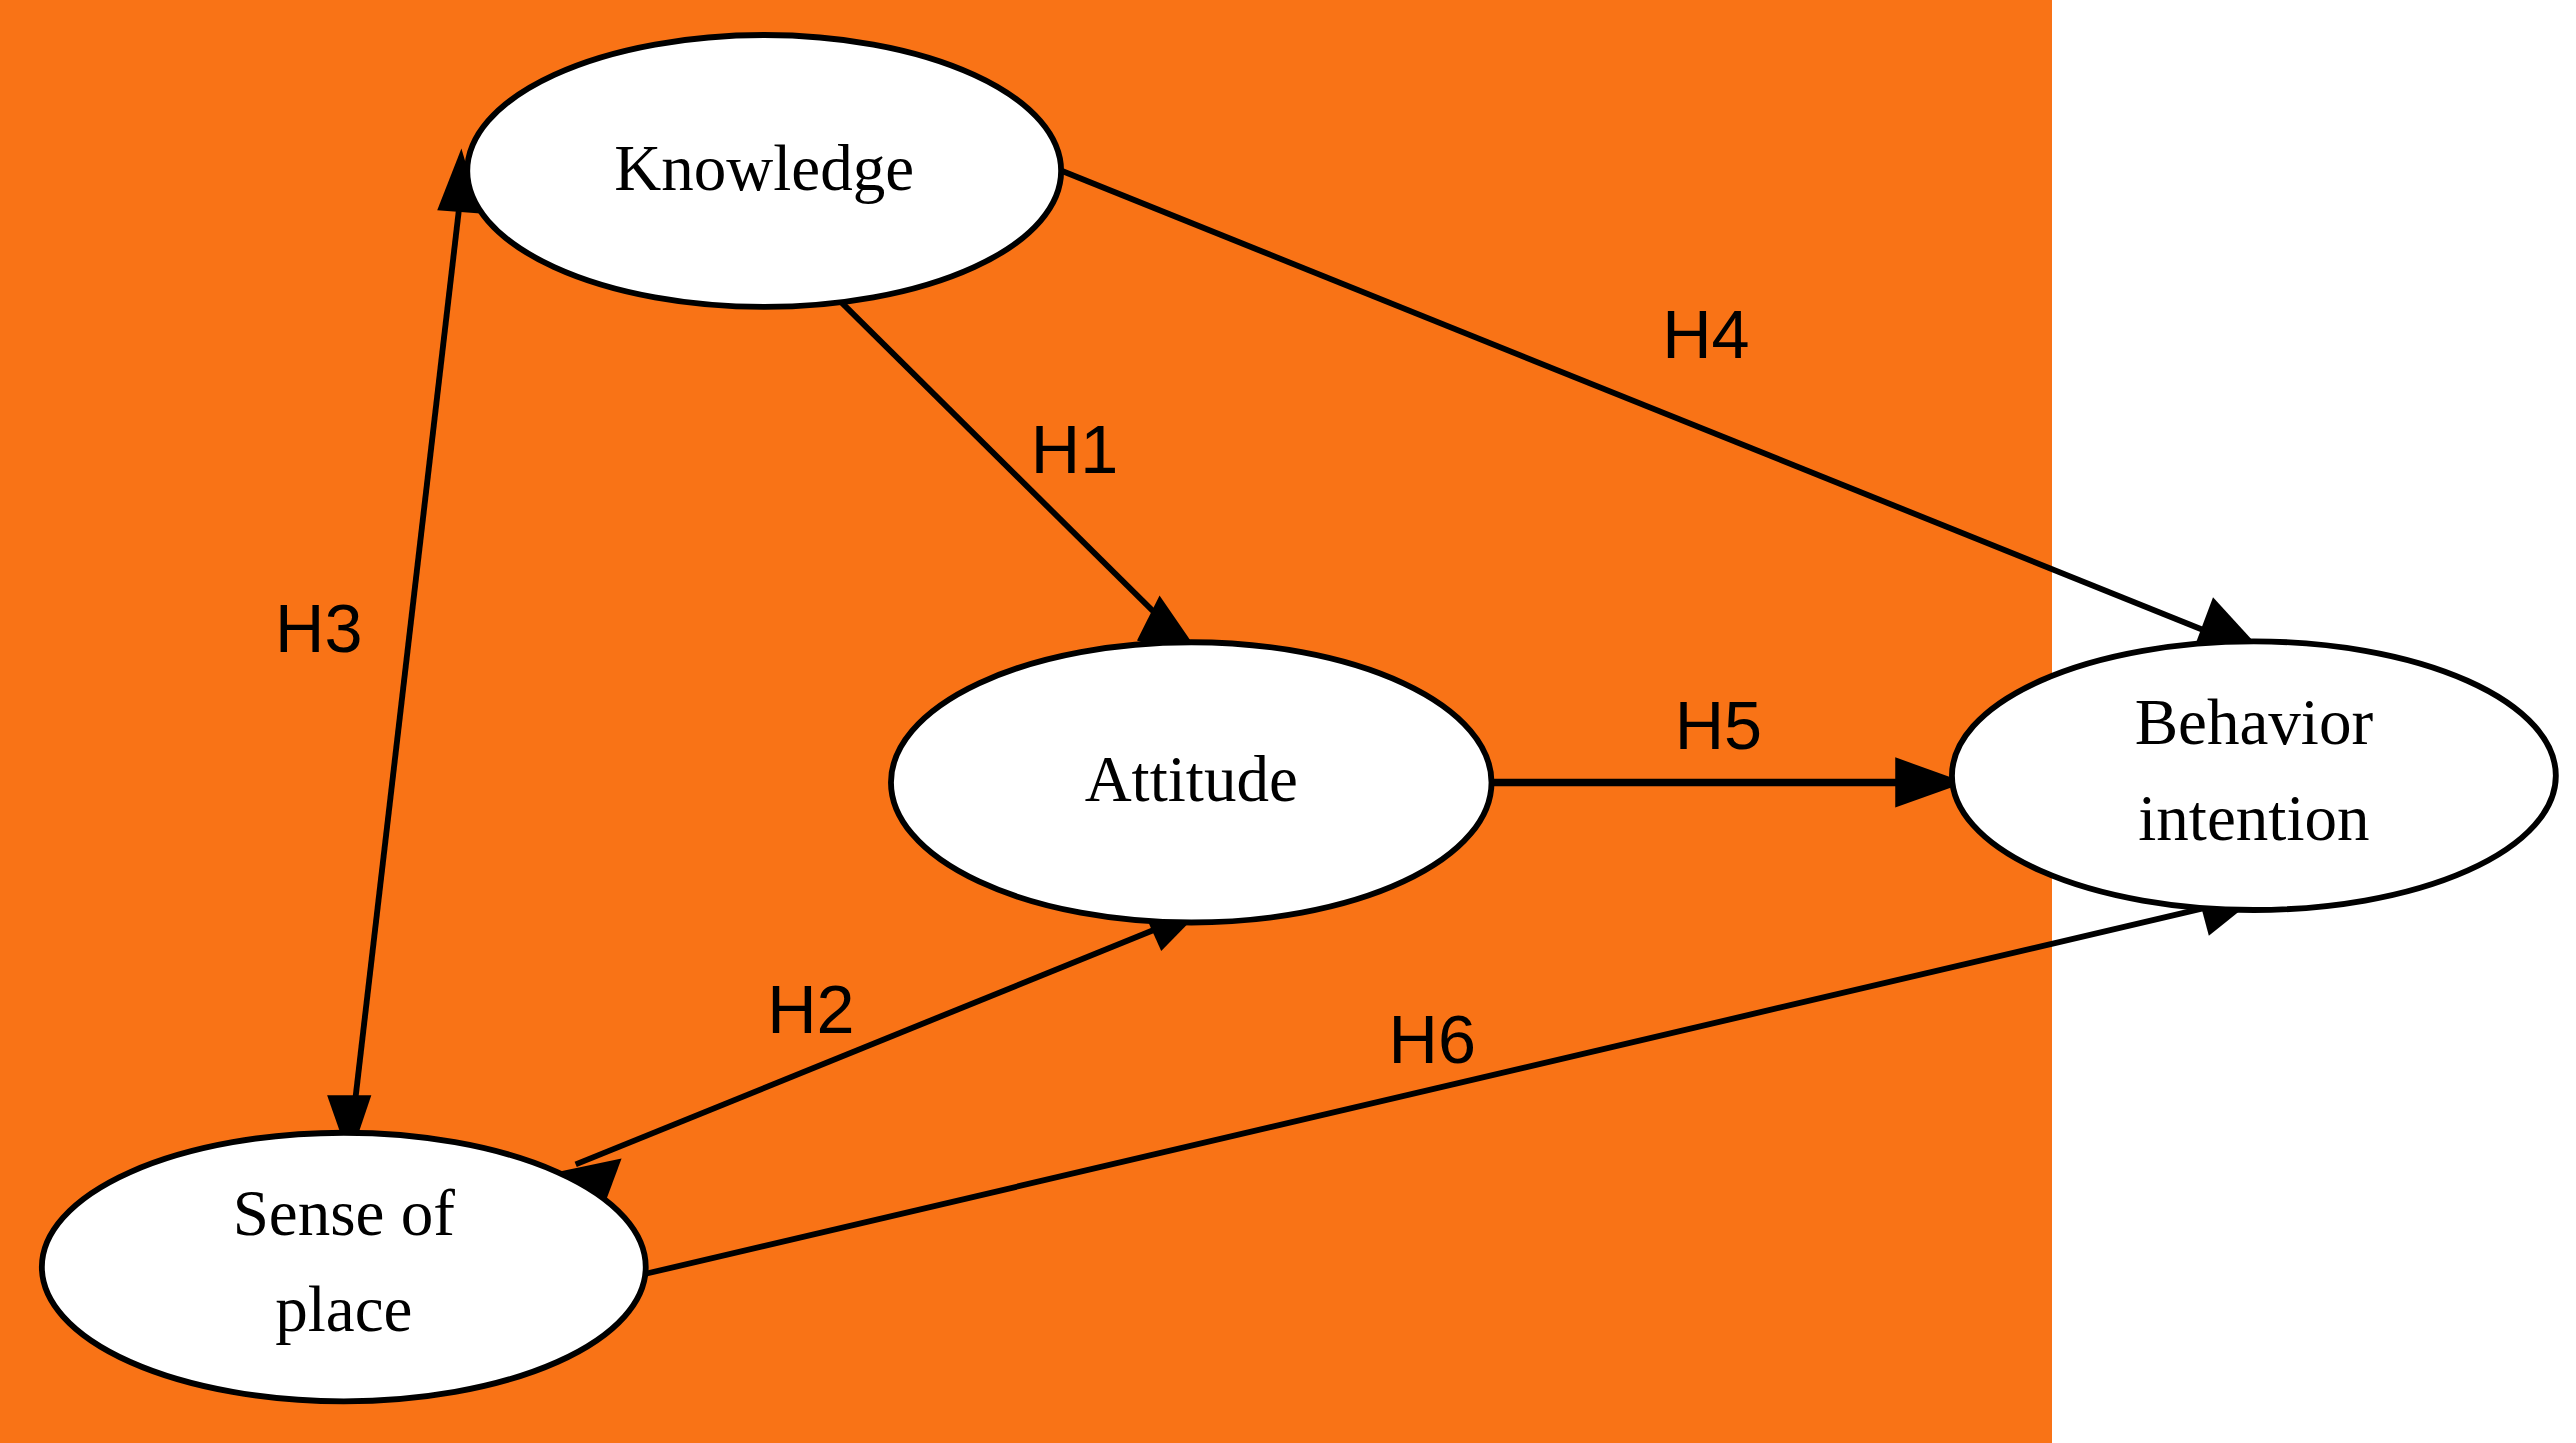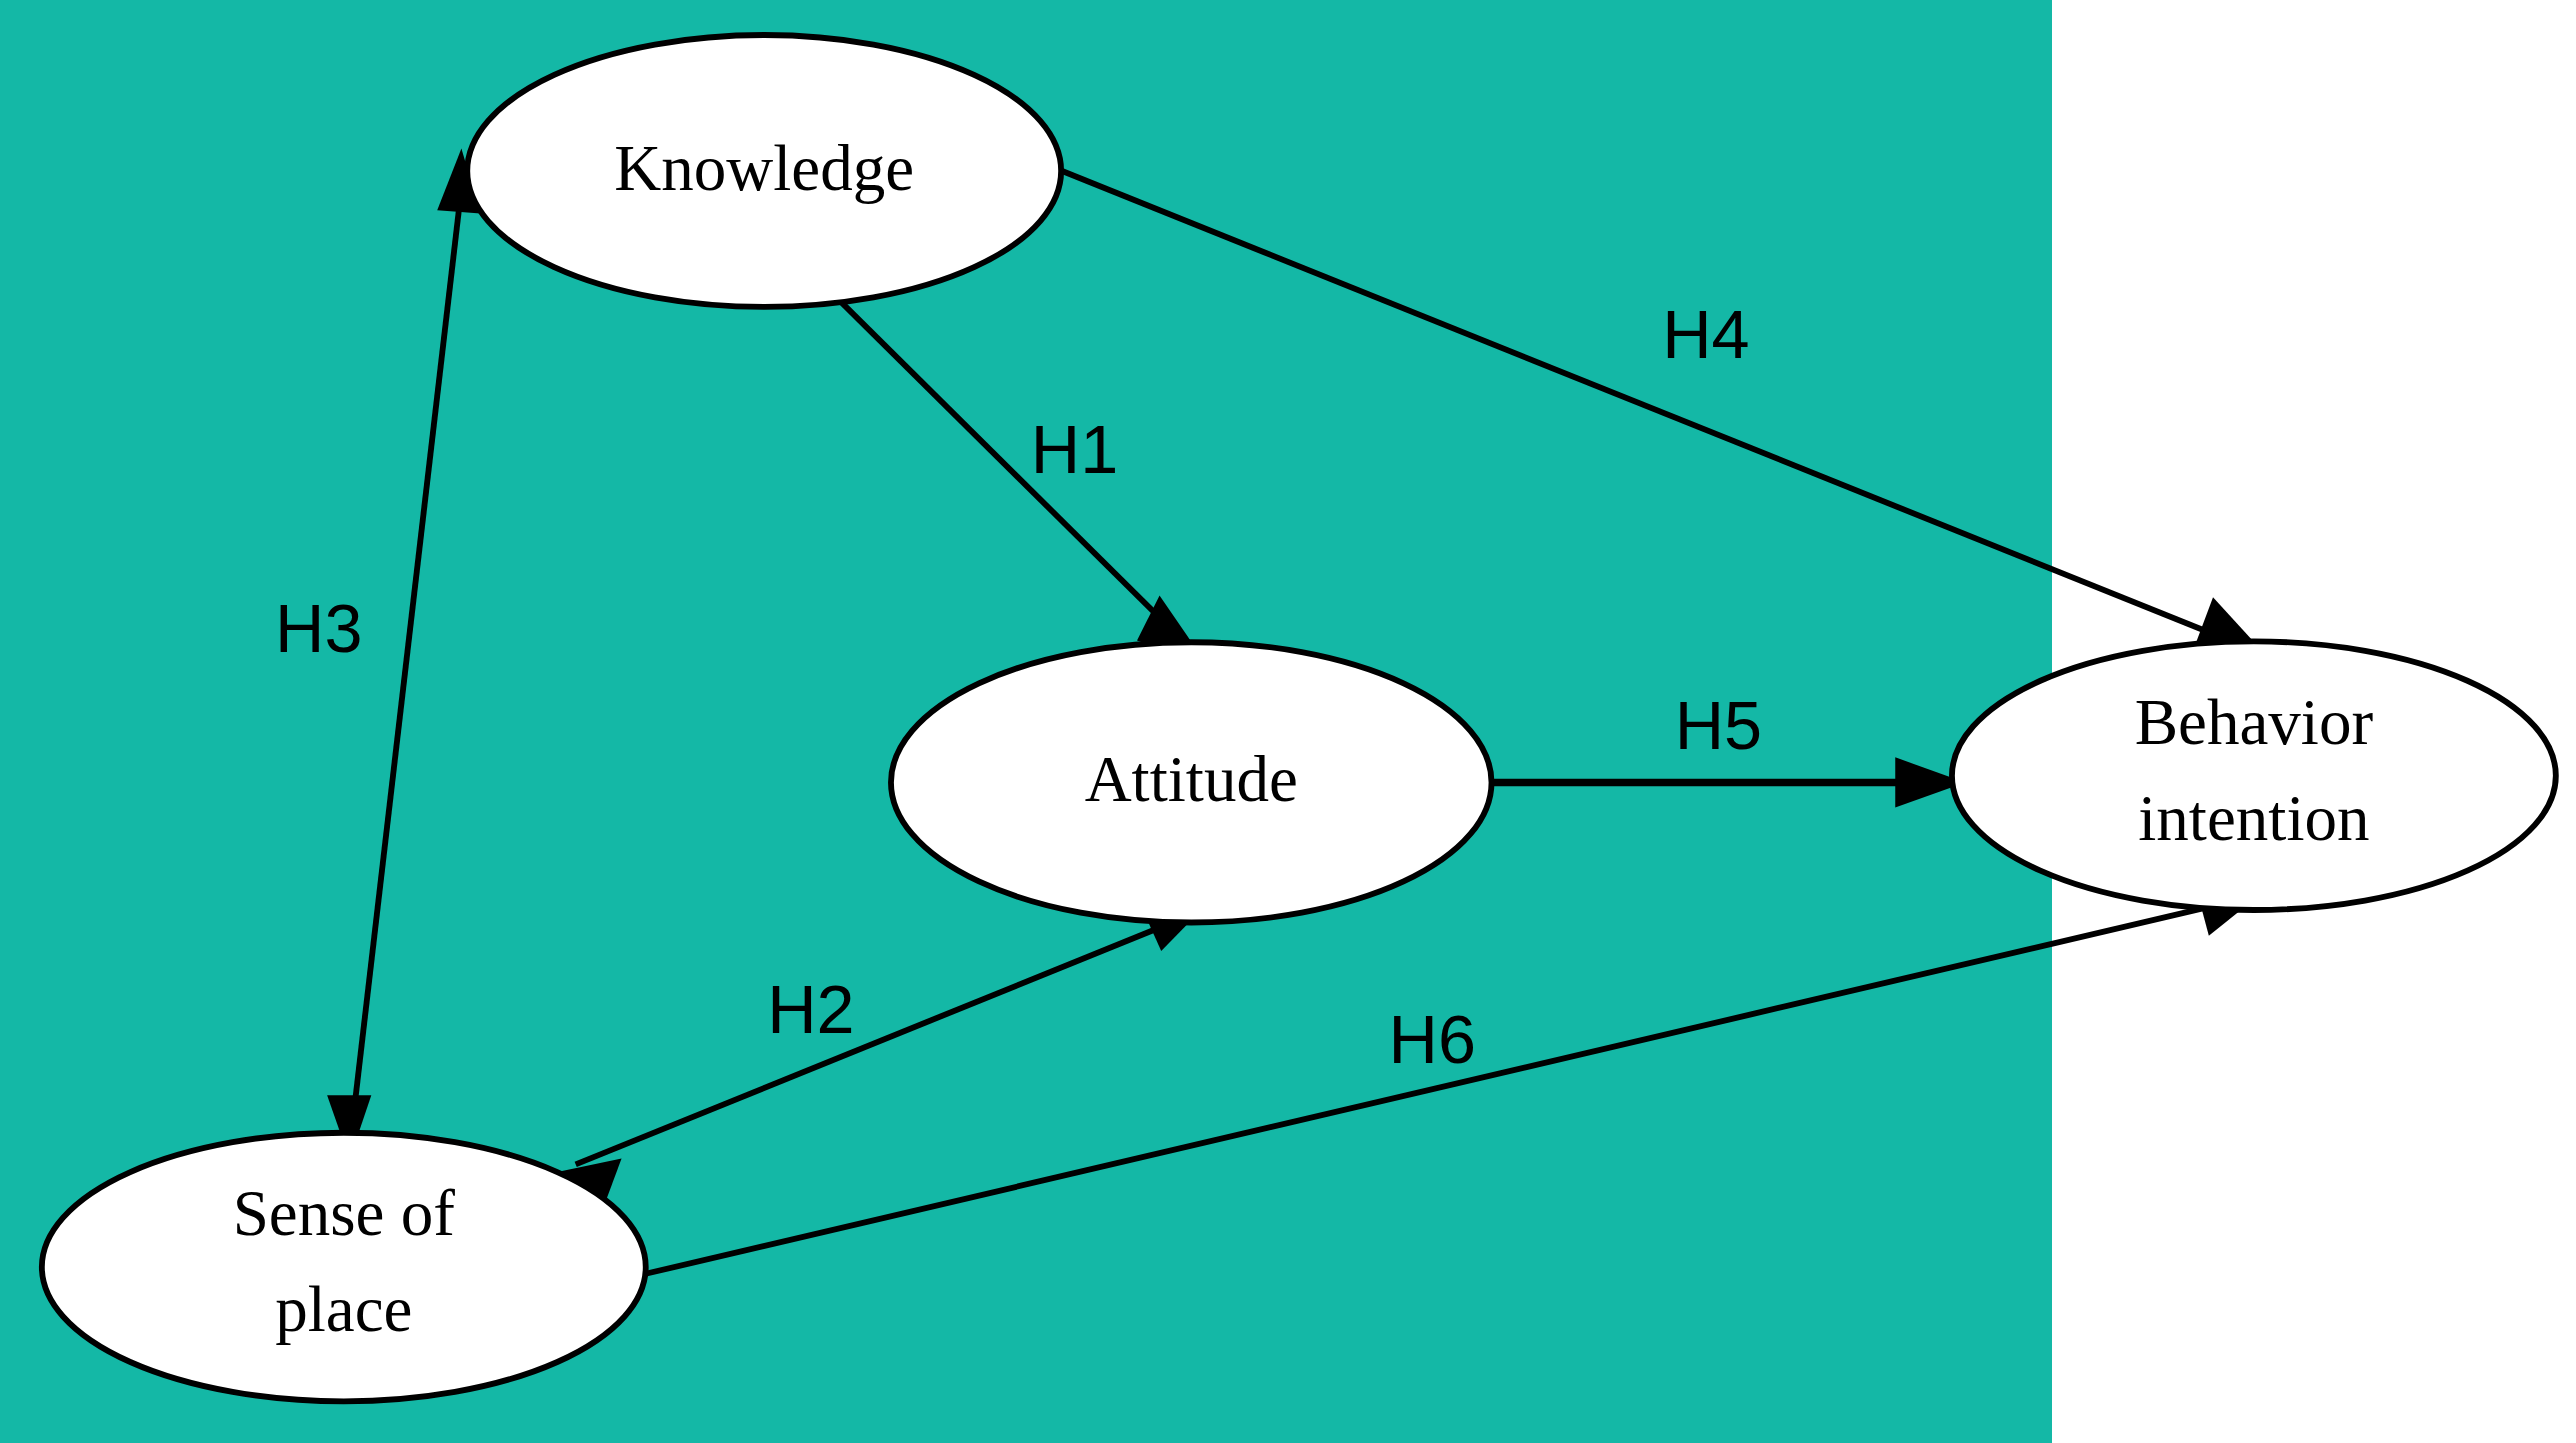--- a/index.html
+++ b/index.html
@@ -10,21 +10,21 @@
   body {
     width: 2576px;
     height: 1443px;
     overflow: hidden;
     font-family: "Liberation Serif", serif;
   }
   #diagram-root {
     position: relative;
     width: 2052px;
     height: 1443px;
-    background: #14b8a6;
+    background: #f97316;
   }
   svg#diagram-canvas {
     position: absolute;
     top: 0;
     left: 0;
     width: 2576px;
     height: 1443px;
     display: block;
   }
   .node-ellipse {

